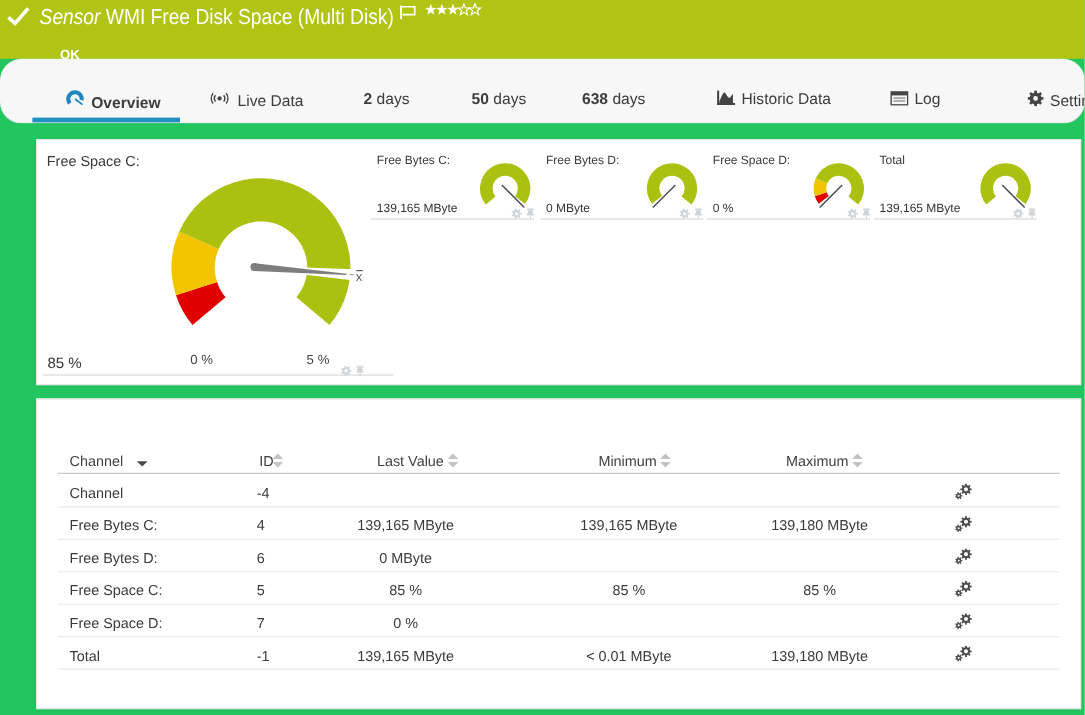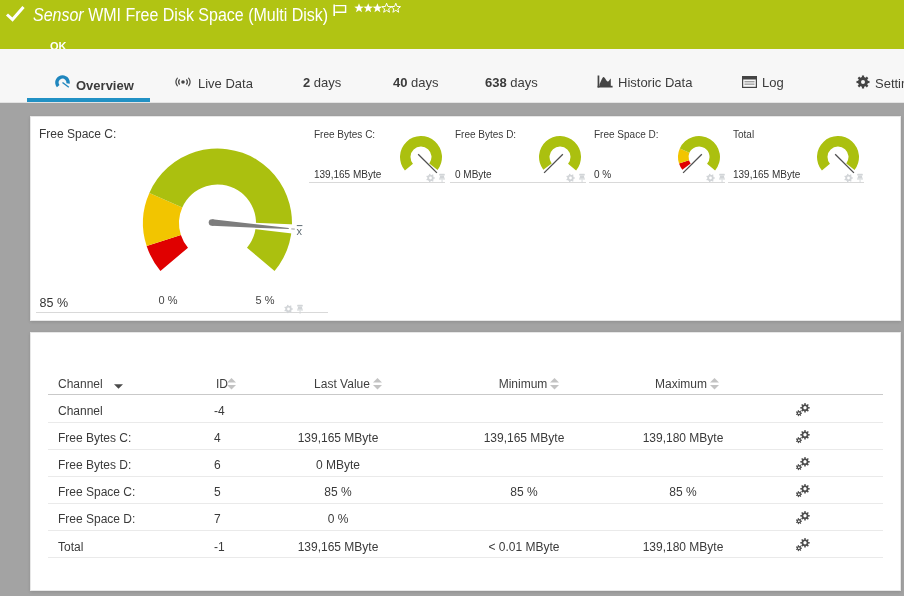--- a/index.html
+++ b/index.html
@@ -1,21 +1,21 @@
 <!DOCTYPE html>
 <html><head>
 <meta charset="utf-8">
 <style>
 * { margin:0; padding:0; box-sizing:border-box; }
 html,body { width:904px; height:596px; font-family:"Liberation Sans",sans-serif; }
-#page { position:relative; width:904px; height:596px; background:#a3a3a3; overflow:hidden; }
+#page { position:relative; width:904px; height:596px; background:#22c55e; overflow:hidden; }
 #topbar { position:absolute; left:0; top:0; width:904px; height:49px; background:#b1c413; }
 #title { position:absolute; left:33px; top:5px; font-size:16px; color:#ffffff; transform:scaleY(1.13); transform-origin:0 0; }
 #ok { position:absolute; left:50px; top:28px; font-size:11px; font-weight:bold; color:#ffffff;margin-top:12px; }
-#tabbar { position:absolute; left:0; top:49px; width:904px; height:54px; background:#f7f7f7; border-bottom:1px solid #e3e3e3; }
+#tabbar { position:absolute; left:0; top:49px; width:904px; height:54px; background:#f7f7f7; border-bottom:1px solid #e3e3e3;border-radius:18px; }
 .tab { position:absolute; top:26px; height:17px; font-size:13px; color:#3c3c3c; white-space:nowrap; }
 .tab svg { vertical-align:-1px; margin-right:5px; }
 .tab b { font-weight:bold; }
 #ovl { position:absolute; left:27px; top:49px; width:123px; height:4px; background:#2191c4; }
 .panel { position:absolute; left:30px; width:871px; background:#ffffff; border:1px solid #e7e7e7; box-shadow:0 1px 3px rgba(0,0,0,0.12); }
 #p1 { top:116px; height:205px; }
 #p2 { top:332px; height:259px; }
 .glabel { position:absolute; left:39px; top:127px; font-size:12px; color:#3a3a3a; }
 .bigval { position:absolute; left:39.5px; top:296px; font-size:12.5px; color:#333333; }
 .axlabel { position:absolute; top:294px; font-size:11px; color:#444444; width:60px; text-align:center; }
@@ -57,21 +57,21 @@
             <line x1="7.50" y1="7.50" x2="13.81" y2="12.25" stroke="#1f86be" stroke-width="1.4"></line>
           </svg>Overview</span></div>
     <div class="tab" style="left:173px"><svg width="20" height="14" viewBox="0 0 20 14">
           <circle cx="10" cy="7" r="1.8" fill="#444444"></circle>
           <path d="M6.61,4.35 A4.3,4.3 0 0 0 6.61,9.65" fill="none" stroke="#444444" stroke-width="1.2"></path>
           <path d="M4.56,2.75 A6.9,6.9 0 0 0 4.56,11.25" fill="none" stroke="#444444" stroke-width="1.2"></path>
           <path d="M13.39,4.35 A4.3,4.3 0 0 1 13.39,9.65" fill="none" stroke="#444444" stroke-width="1.2"></path>
           <path d="M15.44,2.75 A6.9,6.9 0 0 1 15.44,11.25" fill="none" stroke="#444444" stroke-width="1.2"></path>
         </svg>Live Data</div>
     <div class="tab" style="left:303px"><b>2</b> days</div>
-    <div class="tab" style="left:393px"><b>40</b> days</div>
+    <div class="tab" style="left:393px"><b>50</b> days</div>
     <div class="tab" style="left:485px"><b>638</b> days</div>
     <div class="tab" style="left:597px"><svg width="16" height="13" viewBox="0 0 16 13">
           <path d="M2.5,11 L2.5,9 C3.5,8 4.5,3.5 6.2,2.2 C7.6,1.2 9,6 10.5,6.5 C12,7 12.6,4 13.8,3.4 L13.8,11 Z" fill="#444444"></path>
           <rect x="0.6" y="0.5" width="1.7" height="12" fill="#444444"></rect>
           <rect x="0.6" y="10.8" width="15" height="1.7" fill="#444444"></rect>
         </svg>Historic Data</div>
     <div class="tab" style="left:742px"><svg width="15" height="12" viewBox="0 0 15 12">
           <rect x="0.5" y="0.5" width="14" height="11" fill="none" stroke="#444444" stroke-width="1.4"></rect>
           <rect x="0.5" y="0.5" width="14" height="3" fill="#444444"></rect>
           <rect x="2.5" y="5.2" width="10" height="1.1" fill="#8a8a8a"></rect>

